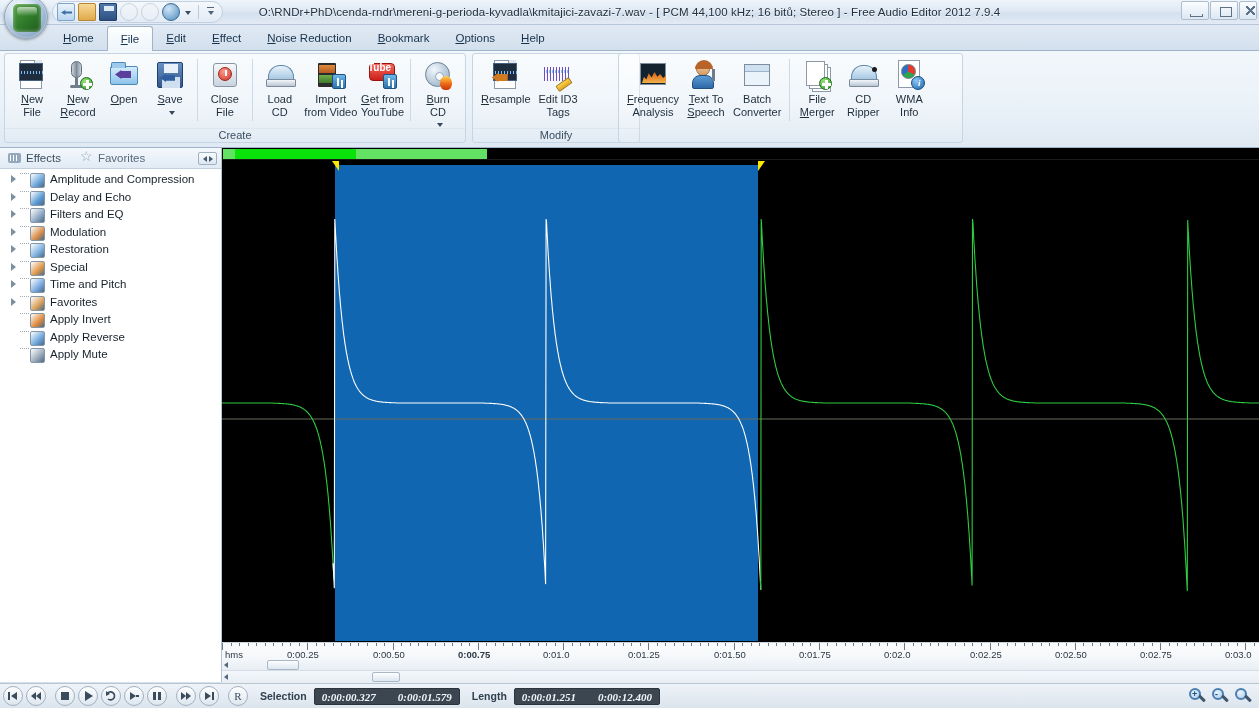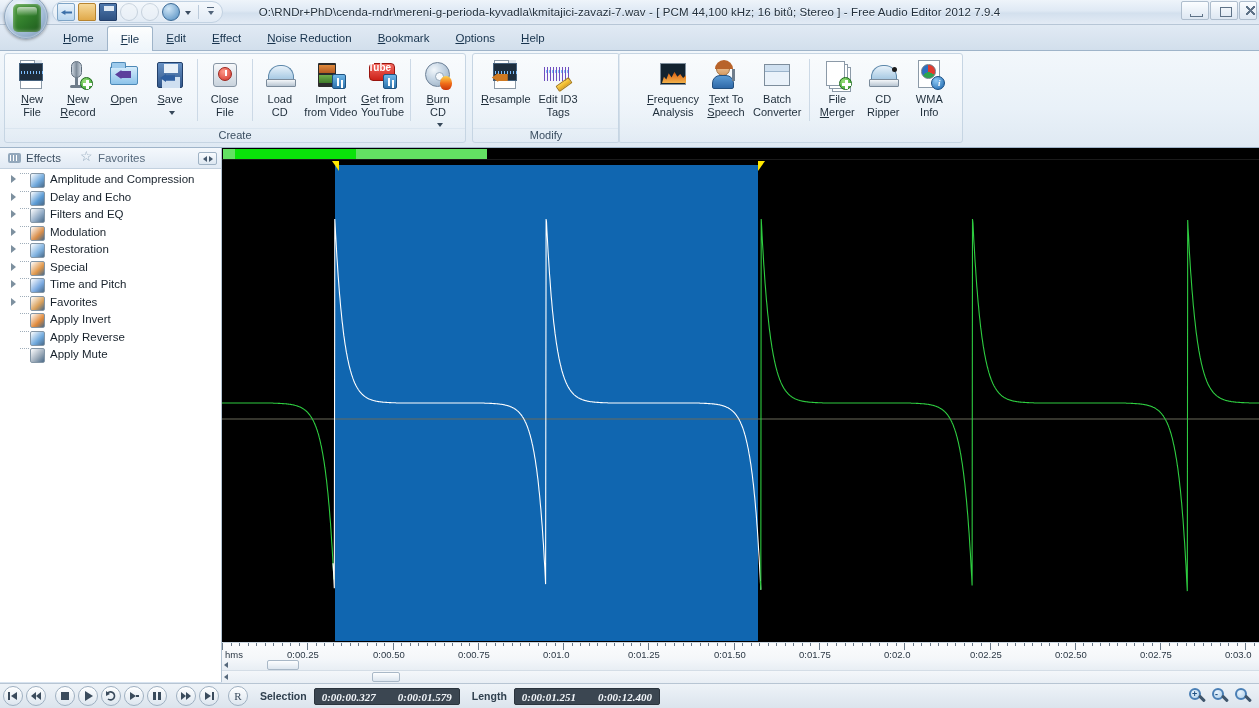--- a/index.html
+++ b/index.html
@@ -418,21 +418,21 @@
               <span class="cd"></span>
               <span class="flame"></span>
             </div>
             <div class="rlabel"><u>B</u>urn</div>
             <div class="rlabel">CD</div>
             <div class="rlabel caret-row"><span class="caret"></span></div>
           </div>
         </div>
         <div class="rgroup-label">Create</div>
       </div>
-      <div class="rgroup" style="left: 472px; width: 148px;">
+      <div class="rgroup" style="left: 472px; width: 168px;">
         <div class="rgroup-items">
           <div class="rbtn">
             <div class="ricon">
               <span class="doc"></span>
               <span class="wavebox"></span>
               <span class="arrowL" style="left:2px;top:14px;background:#d07a22;"></span>
             </div>
             <div class="rlabel"><u>R</u>esample</div>
           </div>
           <div class="rbtn">
@@ -440,21 +440,21 @@
               <span class="wavebox" style="border:none;background:transparent;"></span>
               <span style="position:absolute;left:2px;top:8px;width:26px;height:14px;background:repeating-linear-gradient(90deg,#6f4fc0 0 1px,transparent 1px 3px);"></span>
               <span class="pencil"></span>
             </div>
             <div class="rlabel">Edit ID3</div>
             <div class="rlabel">Tags</div>
           </div>
         </div>
         <div class="rgroup-label">Modify</div>
       </div>
-      <div class="rgroup" style="left: 618px; width: 345px; padding-left: 20px;">
+      <div class="rgroup" style="left: 618px; width: 345px;">
         <div class="rgroup-items">
           <div class="rbtn">
             <div class="ricon">
               <span class="specbox"></span>
             </div>
             <div class="rlabel"><u>F</u>requency</div>
             <div class="rlabel">Analysis</div>
           </div>
           <div class="rbtn">
             <div class="ricon">
@@ -730,21 +730,21 @@
       <div class="rtick" style="left: 981px; height: 3px;"></div>
       <div class="rtick" style="left: 989px; height: 3px;"></div>
       <div class="rtick" style="left: 998px; height: 3px;"></div>
       <div class="rtick" style="left: 1006px; height: 3px;"></div>
       <div class="rtick" style="left: 1015px; height: 3px;"></div>
       <div class="rtick" style="left: 1023px; height: 7px;"></div>
       <div class="rtick" style="left: 1032px; height: 3px;"></div>
       <div class="rlbl" style="left: 3px;">hms</div>
       <div class="rlbl" style="left: 65px;">0:00.25</div>
       <div class="rlbl" style="left: 151px;">0:00.50</div>
-      <div class="rlbl" style="left: 236px;">0:00.75</div>
+      <div class="rlbl" style="left: 236px; font-weight: bold;">0:00.75</div>
       <div class="rlbl" style="left: 321px;">0:01.0</div>
       <div class="rlbl" style="left: 406px;">0:01.25</div>
       <div class="rlbl" style="left: 492px;">0:01.50</div>
       <div class="rlbl" style="left: 577px;">0:01.75</div>
       <div class="rlbl" style="left: 662px;">0:02.0</div>
       <div class="rlbl" style="left: 748px;">0:02.25</div>
       <div class="rlbl" style="left: 833px;">0:02.50</div>
       <div class="rlbl" style="left: 918px;">0:02.75</div>
       <div class="rlbl" style="left: 1003px;">0:03.0</div>
     </div>

